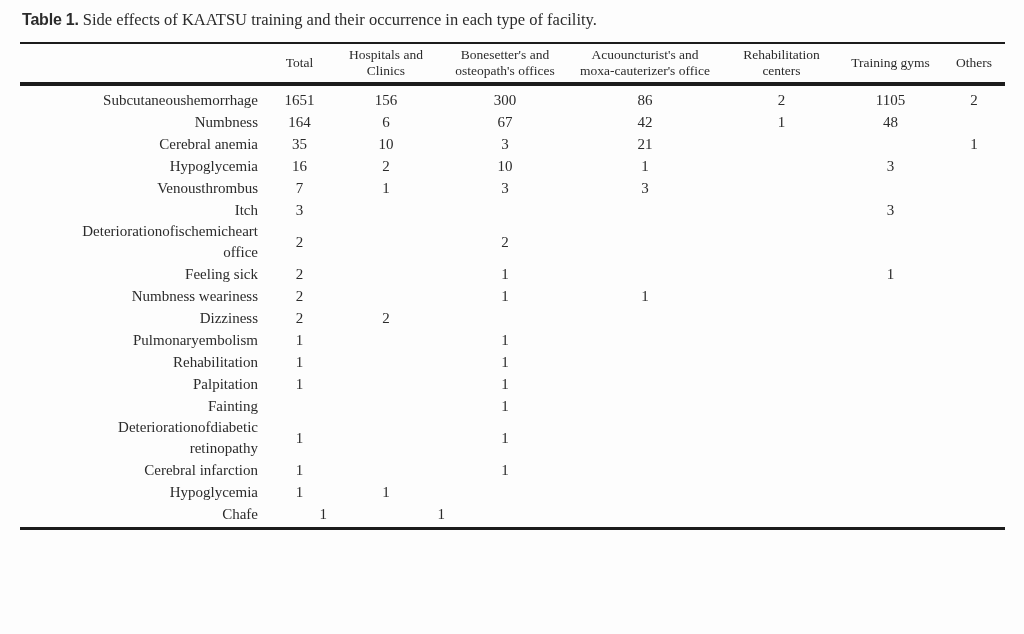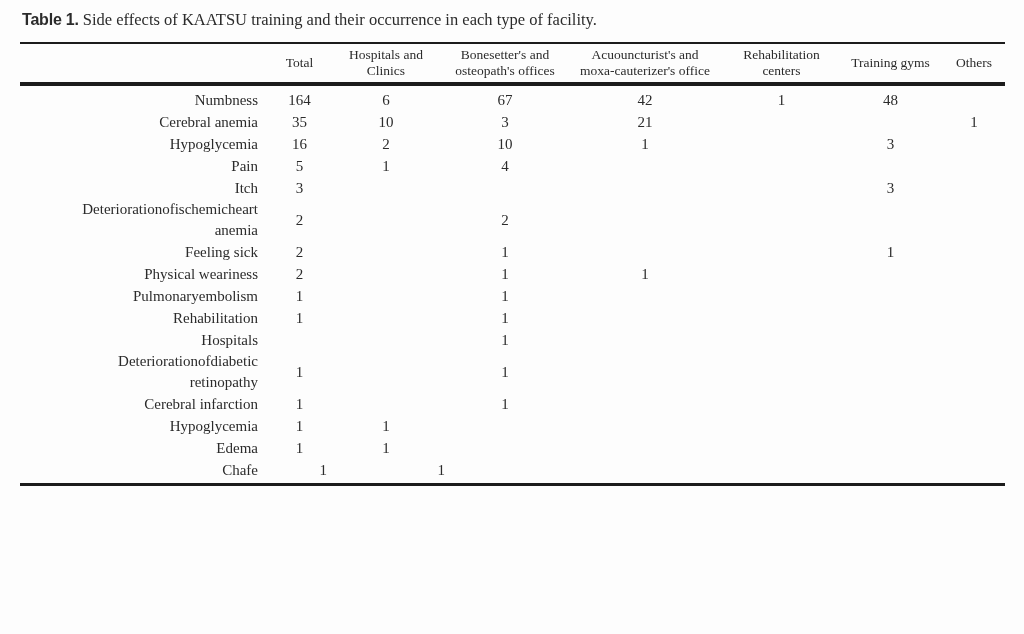--- a/index.html
+++ b/index.html
@@ -104,20 +104,30 @@
           <th>Acuouncturist's and
 moxa-cauterizer's office</th>
           <th>Rehabilitation
 centers</th>
           <th>Training gyms</th>
           <th>Others</th>
         </tr>
     </thead>
     <tbody id="table-body">
         <tr>
+          <td class="row-label">Subcutaneoushemorrhage</td>
+          <td class="value-cell">1651</td>
+          <td class="value-cell">156</td>
+          <td class="value-cell">300</td>
+          <td class="value-cell">86</td>
+          <td class="value-cell">2</td>
+          <td class="value-cell">1105</td>
+          <td class="value-cell">2</td>
+        </tr>
+        <tr>
           <td class="row-label">Numbness</td>
           <td class="value-cell">164</td>
           <td class="value-cell">6</td>
           <td class="value-cell">67</td>
           <td class="value-cell">42</td>
           <td class="value-cell">1</td>
           <td class="value-cell">48</td>
           <td class="value-cell"></td>
         </tr>
         <tr>
@@ -134,66 +144,76 @@
           <td class="row-label">Hypoglycemia</td>
           <td class="value-cell">16</td>
           <td class="value-cell">2</td>
           <td class="value-cell">10</td>
           <td class="value-cell">1</td>
           <td class="value-cell"></td>
           <td class="value-cell">3</td>
           <td class="value-cell"></td>
         </tr>
         <tr>
-          <td class="row-label">Pain</td>
-          <td class="value-cell">5</td>
-          <td class="value-cell">1</td>
-          <td class="value-cell">4</td>
-          <td class="value-cell"></td>
+          <td class="row-label">Venousthrombus</td>
+          <td class="value-cell">7</td>
+          <td class="value-cell">1</td>
+          <td class="value-cell">3</td>
+          <td class="value-cell">3</td>
           <td class="value-cell"></td>
           <td class="value-cell"></td>
           <td class="value-cell"></td>
         </tr>
         <tr>
           <td class="row-label">Itch</td>
           <td class="value-cell">3</td>
           <td class="value-cell"></td>
           <td class="value-cell"></td>
           <td class="value-cell"></td>
           <td class="value-cell"></td>
           <td class="value-cell">3</td>
           <td class="value-cell"></td>
         </tr>
         <tr>
           <td class="row-label">Deteriorationofischemicheart
-anemia</td>
+office</td>
           <td class="value-cell">2</td>
           <td class="value-cell"></td>
           <td class="value-cell">2</td>
           <td class="value-cell"></td>
           <td class="value-cell"></td>
           <td class="value-cell"></td>
           <td class="value-cell"></td>
         </tr>
         <tr>
           <td class="row-label">Feeling sick</td>
           <td class="value-cell">2</td>
           <td class="value-cell"></td>
           <td class="value-cell">1</td>
           <td class="value-cell"></td>
           <td class="value-cell"></td>
           <td class="value-cell">1</td>
           <td class="value-cell"></td>
         </tr>
         <tr>
-          <td class="row-label">Physical weariness</td>
-          <td class="value-cell">2</td>
-          <td class="value-cell"></td>
-          <td class="value-cell">1</td>
-          <td class="value-cell">1</td>
+          <td class="row-label">Numbness weariness</td>
+          <td class="value-cell">2</td>
+          <td class="value-cell"></td>
+          <td class="value-cell">1</td>
+          <td class="value-cell">1</td>
+          <td class="value-cell"></td>
+          <td class="value-cell"></td>
+          <td class="value-cell"></td>
+        </tr>
+        <tr>
+          <td class="row-label">Dizziness</td>
+          <td class="value-cell">2</td>
+          <td class="value-cell">2</td>
+          <td class="value-cell"></td>
+          <td class="value-cell"></td>
           <td class="value-cell"></td>
           <td class="value-cell"></td>
           <td class="value-cell"></td>
         </tr>
         <tr>
           <td class="row-label">Pulmonaryembolism</td>
           <td class="value-cell">1</td>
           <td class="value-cell"></td>
           <td class="value-cell">1</td>
           <td class="value-cell"></td>
@@ -205,21 +225,31 @@
           <td class="row-label">Rehabilitation</td>
           <td class="value-cell">1</td>
           <td class="value-cell"></td>
           <td class="value-cell">1</td>
           <td class="value-cell"></td>
           <td class="value-cell"></td>
           <td class="value-cell"></td>
           <td class="value-cell"></td>
         </tr>
         <tr>
-          <td class="row-label">Hospitals</td>
+          <td class="row-label">Palpitation</td>
+          <td class="value-cell">1</td>
+          <td class="value-cell"></td>
+          <td class="value-cell">1</td>
+          <td class="value-cell"></td>
+          <td class="value-cell"></td>
+          <td class="value-cell"></td>
+          <td class="value-cell"></td>
+        </tr>
+        <tr>
+          <td class="row-label">Fainting</td>
           <td class="value-cell"></td>
           <td class="value-cell"></td>
           <td class="value-cell">1</td>
           <td class="value-cell"></td>
           <td class="value-cell"></td>
           <td class="value-cell"></td>
           <td class="value-cell"></td>
         </tr>
         <tr>
           <td class="row-label">Deteriorationofdiabetic
@@ -237,30 +267,20 @@
           <td class="value-cell">1</td>
           <td class="value-cell"></td>
           <td class="value-cell">1</td>
           <td class="value-cell"></td>
           <td class="value-cell"></td>
           <td class="value-cell"></td>
           <td class="value-cell"></td>
         </tr>
         <tr>
           <td class="row-label">Hypoglycemia</td>
-          <td class="value-cell">1</td>
-          <td class="value-cell">1</td>
-          <td class="value-cell"></td>
-          <td class="value-cell"></td>
-          <td class="value-cell"></td>
-          <td class="value-cell"></td>
-          <td class="value-cell"></td>
-        </tr>
-        <tr>
-          <td class="row-label">Edema</td>
           <td class="value-cell">1</td>
           <td class="value-cell">1</td>
           <td class="value-cell"></td>
           <td class="value-cell"></td>
           <td class="value-cell"></td>
           <td class="value-cell"></td>
           <td class="value-cell"></td>
         </tr>
         <tr>
           <td class="row-label">Chafe</td>

